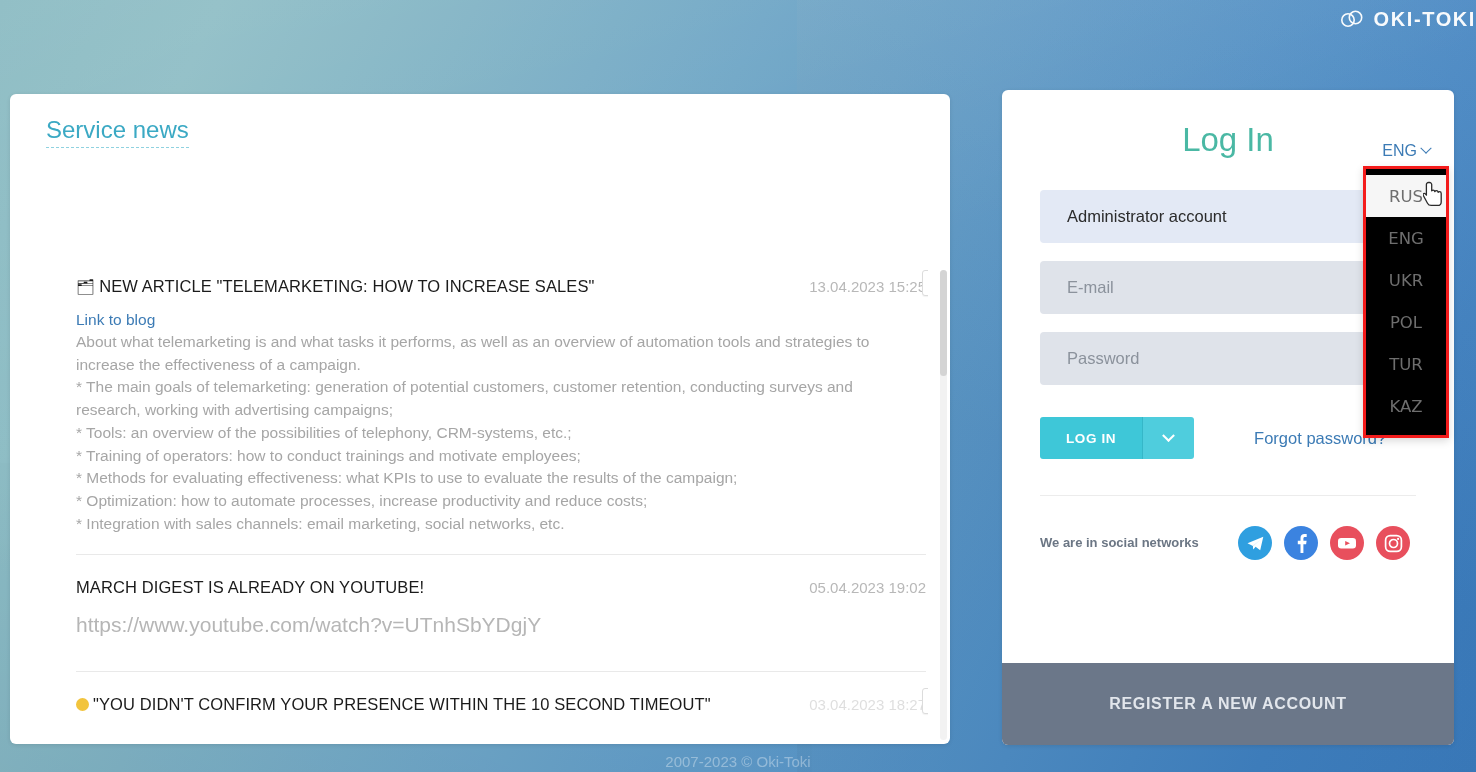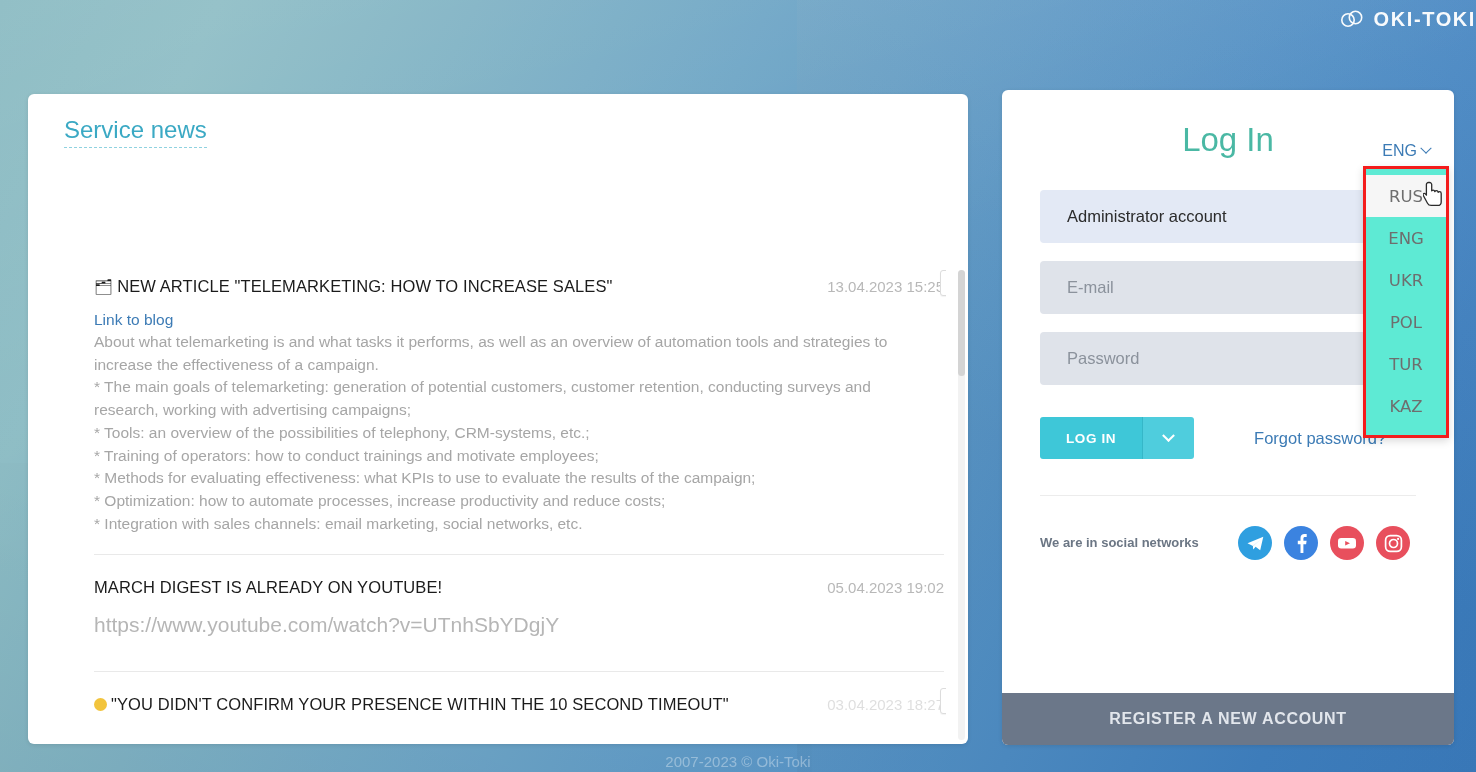--- a/index.html
+++ b/index.html
@@ -50,21 +50,21 @@
     letter-spacing: 1.6px;
     font-size: 20px;
     font-weight: bold;
     opacity: 0.96;
   }
   .logo svg { display: block; }
 
   
   .news-card {
     position: absolute;
-    left: 28px; top: 94px;
+    left: 10px; top: 94px;
     width: 940px; height: 650px;
     background: #ffffff;
     border-radius: 6px;
     box-shadow: 0 1px 4px rgba(0,0,0,0.10);
     overflow: hidden;
   }
   .news-title {
     margin: 22px 0 0 36px;
     font-size: 24px;
     color: #3ba9c4;
@@ -197,21 +197,21 @@
     display: inline-block;
     width: 8px; height: 8px;
     border-right: 1.6px solid #3c7bb5;
     border-bottom: 1.6px solid #3c7bb5;
     transform: rotate(45deg) translate(-2px,-2px);
   }
   .lang-menu {
     position: absolute;
     left: 1363px; top: 166px;
     width: 86px;
-    background: #5eead4;
+    background: #000000;
     border: 3px solid #f41c1c;
     z-index: 40;
     padding: 6px 0 8px 0;
     box-shadow: 0 3px 8px rgba(0,0,0,0.15);
   }
   .lang-item {
     height: 42px;
     display: flex; align-items: center; justify-content: center;
     font-size: 16.5px;
     color: #6e6e6e;
@@ -296,21 +296,21 @@
     width: 34px; height: 34px;
     border-radius: 50%;
     display: flex; align-items: center; justify-content: center;
     cursor: pointer;
   }
   .soc svg { display: block; }
 
   .register-btn {
     position: absolute;
     left: 0; bottom: 0;
-    width: 452px; height: 52px;
+    width: 452px; height: 82px;
     background: #6b7789;
     border-bottom-left-radius: 6px;
     border-bottom-right-radius: 6px;
     display: flex; align-items: center; justify-content: center;
     color: #e2e6ec;
     font-size: 16px;
     font-weight: bold;
     letter-spacing: 0.7px;
     cursor: pointer;
   }

